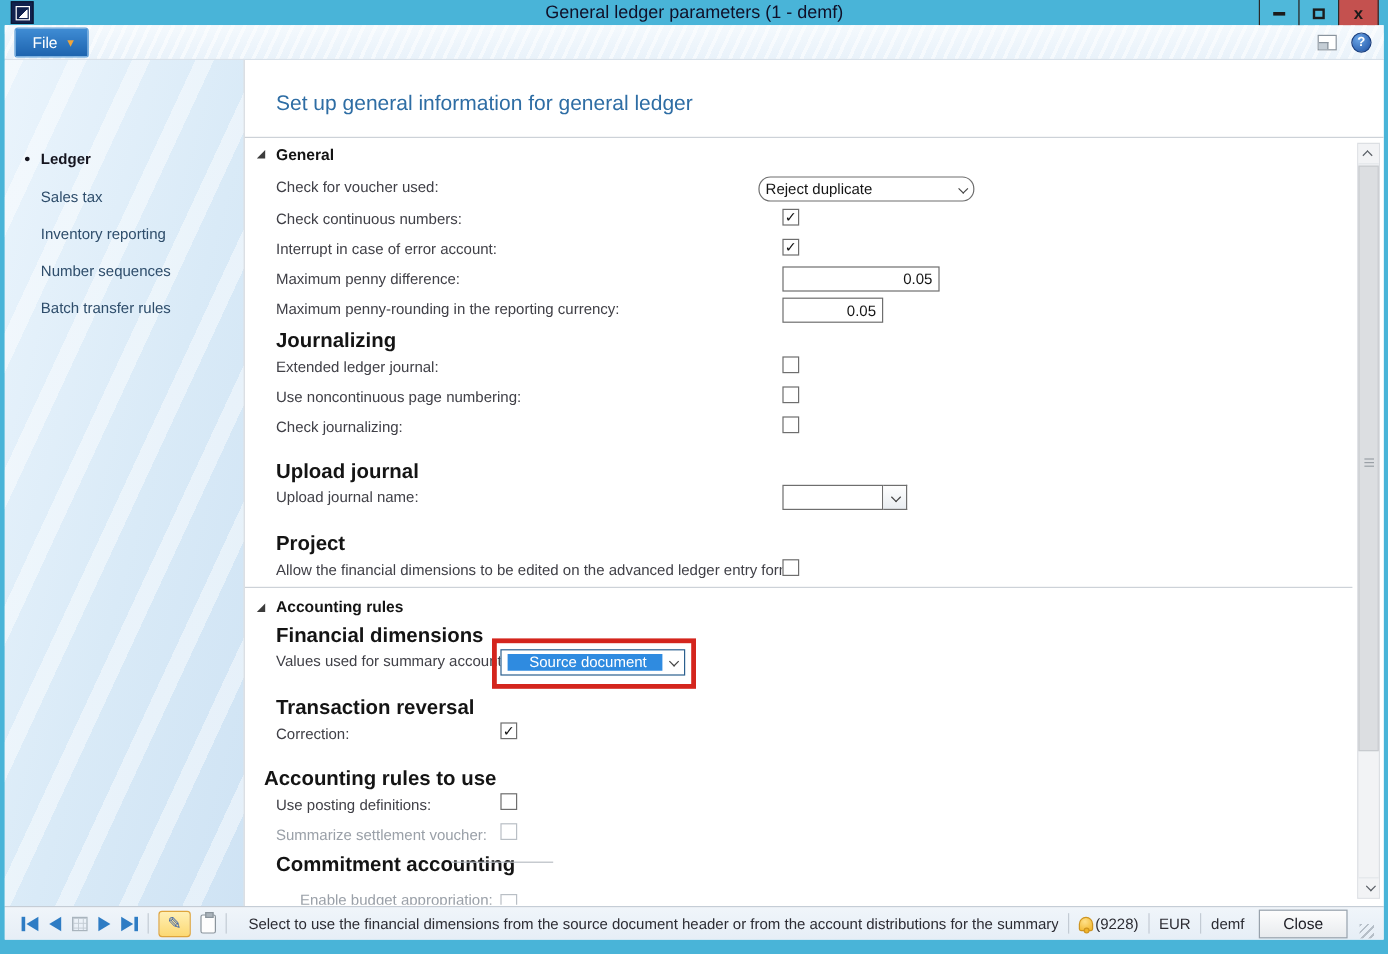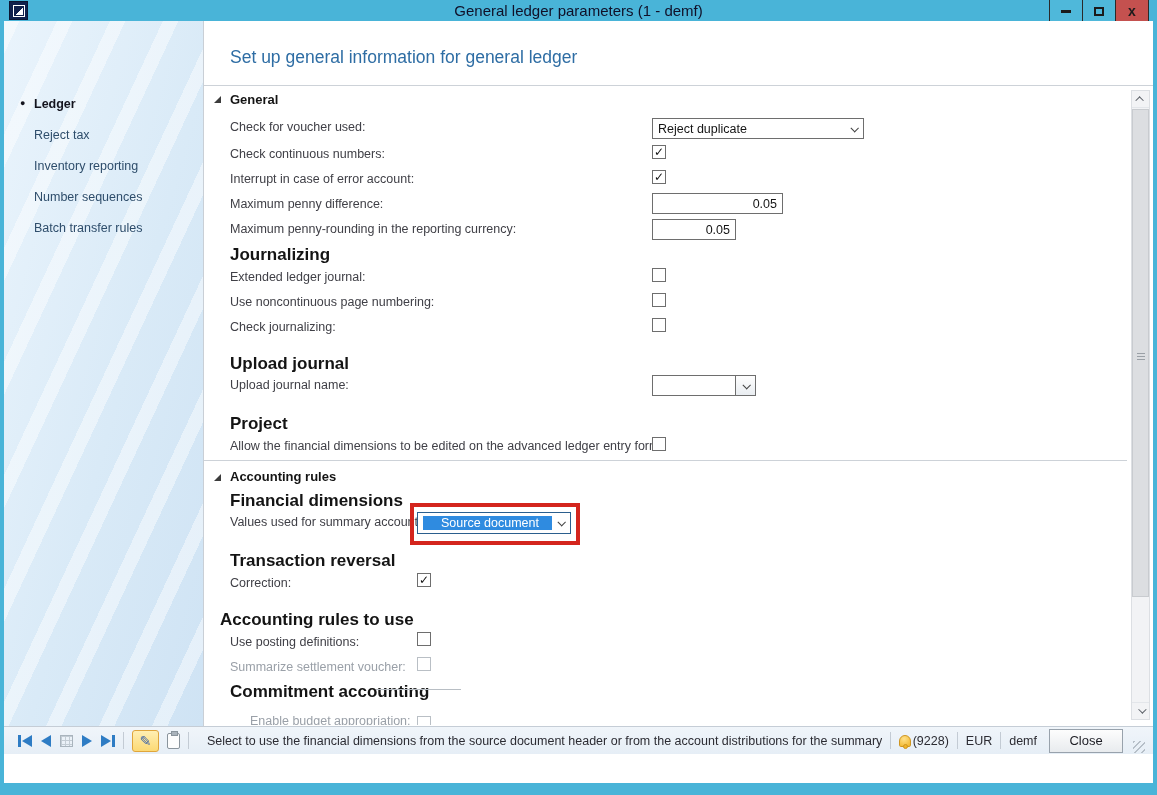--- a/index.html
+++ b/index.html
@@ -120,46 +120,56 @@
           <span class="glyph-max"></span>
         </div>
       <div class="win-btn close">
           <span class="glyph-close">x</span>
         </div>
     </div>
   </div>
 
   <div class="frame">
 
+    <div class="toolbar">
+      <div class="file-btn">
+        <span>File</span>
+        <span class="file-arrow">▾</span>
+      </div>
+      <div class="toolbar-right">
+        <div class="pane-icon"></div>
+        <div class="help-icon">?</div>
+      </div>
+    </div>
 
     <div class="body">
 
       <div class="sidebar">
         <div class="side-item active" style="top:76px;">
           <span class="side-bullet">●</span>
           <span>Ledger</span>
         </div>
-        <div class="side-item" style="top:107px;"><span>Reject tax</span></div>
+        <div class="side-item" style="top:107px;"><span>Sales tax</span></div>
         <div class="side-item" style="top:138px;"><span>Inventory reporting</span></div>
         <div class="side-item" style="top:169px;"><span>Number sequences</span></div>
         <div class="side-item" style="top:200px;"><span>Batch transfer rules</span></div>
       </div>
 
       <div class="content">
         <div class="heading-wrap">
           <div class="page-heading">Set up general information for general ledger</div>
         </div>
 
         <div class="scrollarea">
 
           <div class="abs expander" style="left:10px; top:10px;"></div>
           <div class="abs sec-hdr" style="left:26px; top:6px;">General</div>
 
           <div class="abs lbl" style="left:26px; top:34px;">Check for voucher used:</div>
-          <div class="abs dropdown" style="left:448px; top:32px; width:212px;">
+          <div class="abs dropdown" style="left:428px; top:32px; width:180px;border-radius:10px;">
             <span class="dd-text">Reject duplicate</span>
             <span class="dd-btn">
                 <span class="chev-down"></span>
               </span>
           </div>
 
           <div class="abs lbl" style="left:26px; top:61px;">Check continuous numbers:</div>
           <div class="abs checkbox" style="left:448px; top:59px;">
               <span>✓</span>
             </div>

